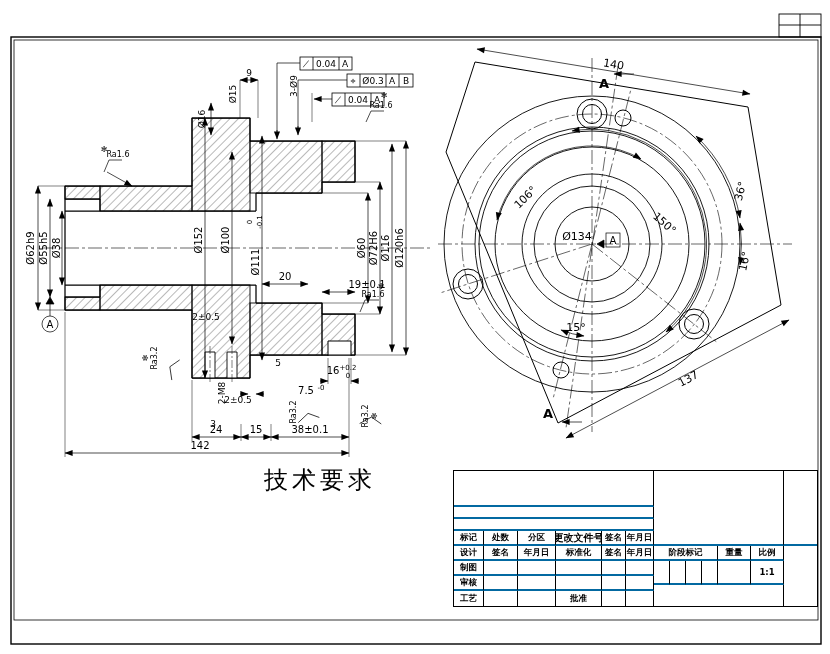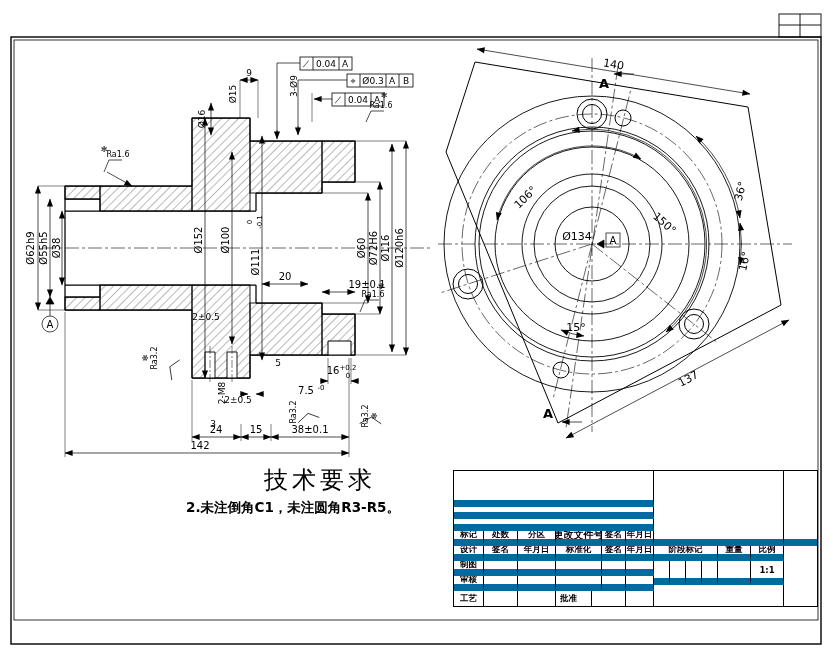--- a/index.html
+++ b/index.html
@@ -8,21 +8,21 @@
   .drawing-title{position:absolute;left:14px;top:1px;font-family:"Liberation Serif",serif;
         font-size:31px;font-weight:bold;letter-spacing:3px;color:#c00000;
         text-decoration:underline;line-height:34px;white-space:nowrap;}
   svg text{fill:#000;font-family:"DejaVu Sans",sans-serif;}
   .techreq{position:absolute;left:186px;top:464px;width:268px;}
   .techreq h3{margin:0;text-align:center;font-size:24px;font-weight:normal;letter-spacing:4px;}
   .techreq p{margin:2px 0 0 0;font-size:13.5px;font-weight:bold;line-height:1.45;}
   
   .tblock{position:absolute;left:453px;top:470px;width:365px;height:137px;
           border:1px solid #000;box-sizing:border-box;font-size:8.5px;}
-  .tb-cell{position:absolute;border-right:1px solid #000;border-bottom:7px solid #0369a1;
+  .tb-cell{position:absolute;border-right:1px solid #000;border-bottom:2px solid #0369a1;
            box-sizing:border-box;display:flex;align-items:center;justify-content:center;
            overflow:hidden;white-space:nowrap;}
   .tb-cell.bold{font-weight:bold;}
 </style>
 </head>
 <body>
 
 <div class="page">
 
 
@@ -283,21 +283,20 @@
         <text transform="rotate(-78 748 262)" x="748" y="262">16°</text>
         <text x="576" y="331">15°</text>
         <text x="604" y="88" font-size="13" font-weight="bold">A</text>
         <text x="548" y="418" font-size="13" font-weight="bold">A</text>
       </g>
     </g>
   </svg>
 
   <div class="techreq">
     <h3>技术要求</h3>
-    <p>2.未注倒角C1，未注圆角R3-R5。</p>
   </div>
 
   <div class="tblock">
 
     <div class="tb-cell" style="left:0;top:0;width:200px;height:36px;"></div>
     <div class="tb-cell" style="left:0;top:36px;width:200px;height:12px;"></div>
     <div class="tb-cell" style="left:0;top:48px;width:200px;height:12px;"></div>
 
     <div class="tb-cell bold" style="left:0;top:60px;width:30px;height:15px;">标记</div>
     <div class="tb-cell bold" style="left:30px;top:60px;width:34px;height:15px;">处数</div>
@@ -321,21 +320,21 @@
     <div class="tb-cell" style="left:172px;top:90px;width:28px;height:15px;"></div>
     <div class="tb-cell bold" style="left:0;top:105px;width:30px;height:15px;">审核</div>
     <div class="tb-cell" style="left:30px;top:105px;width:34px;height:15px;"></div>
     <div class="tb-cell" style="left:64px;top:105px;width:38px;height:15px;"></div>
     <div class="tb-cell" style="left:102px;top:105px;width:46px;height:15px;"></div>
     <div class="tb-cell" style="left:148px;top:105px;width:24px;height:15px;"></div>
     <div class="tb-cell" style="left:172px;top:105px;width:28px;height:15px;"></div>
     <div class="tb-cell bold" style="left:0;top:120px;width:30px;height:15px;border-bottom:none;">工艺</div>
     <div class="tb-cell" style="left:30px;top:120px;width:34px;height:15px;border-bottom:none;"></div>
     <div class="tb-cell" style="left:64px;top:120px;width:38px;height:15px;border-bottom:none;"></div>
-    <div class="tb-cell bold" style="left:92px;top:120px;width:46px;height:15px;border-bottom:none;">批准</div>
+    <div class="tb-cell bold" style="left:102px;top:120px;width:46px;height:15px;border-bottom:none;">批准</div>
     <div class="tb-cell" style="left:148px;top:120px;width:24px;height:15px;border-bottom:none;"></div>
     <div class="tb-cell" style="left:172px;top:120px;width:28px;height:15px;border-bottom:none;"></div>
 
     <div class="tb-cell" style="left:200px;top:0;width:130px;height:75px;"></div>
     <div class="tb-cell bold" style="left:200px;top:75px;width:64px;height:15px;">阶段标记</div>
     <div class="tb-cell bold" style="left:264px;top:75px;width:33px;height:15px;">重量</div>
     <div class="tb-cell bold" style="left:297px;top:75px;width:33px;height:15px;">比例</div>
     <div class="tb-cell" style="left:200px;top:90px;width:16px;height:24px;"></div>
     <div class="tb-cell" style="left:216px;top:90px;width:16px;height:24px;"></div>
     <div class="tb-cell" style="left:232px;top:90px;width:16px;height:24px;"></div>

